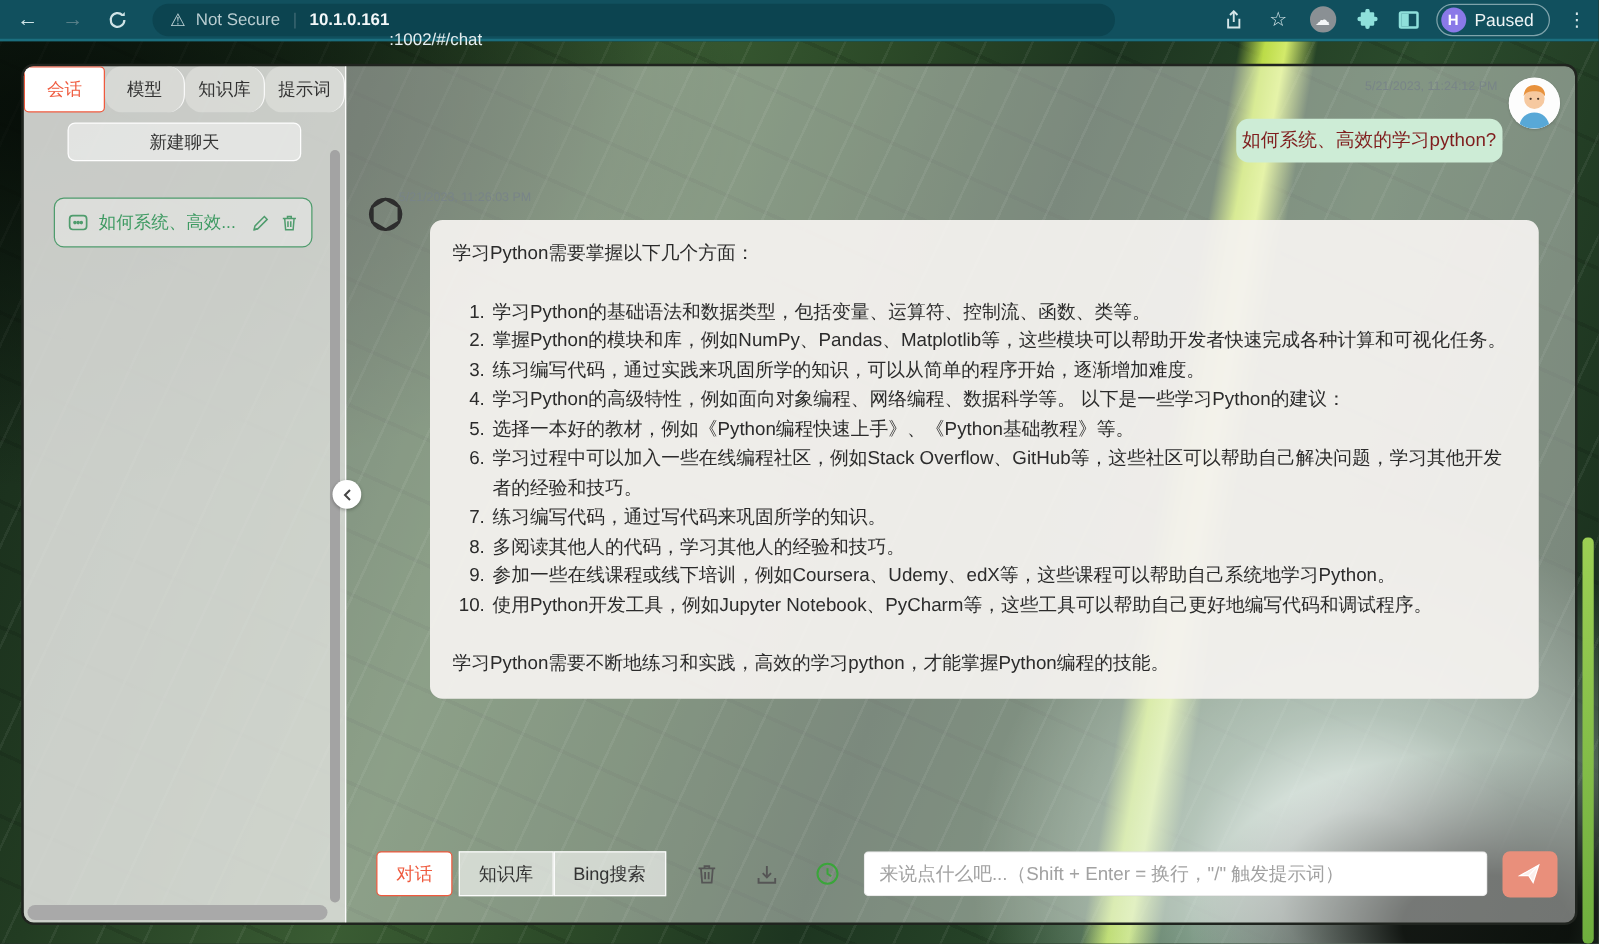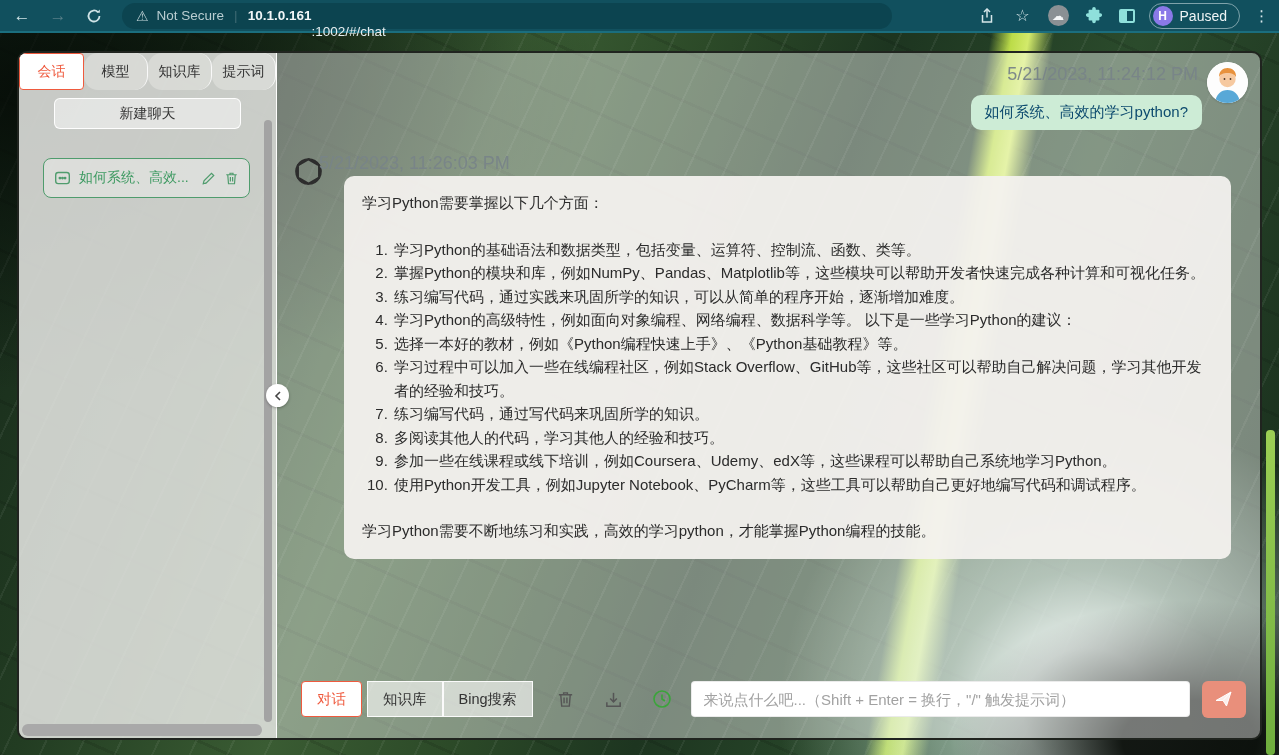--- a/index.html
+++ b/index.html
@@ -73,27 +73,27 @@
   .conv-item svg { flex-shrink:0; }
   .sb-vscroll { position:absolute; right:4px; top:67px; width:8px; bottom:16px; background:#a3a3a3; border-radius:4px; }
   .sb-hscroll { position:absolute; left:3px; right:14px; bottom:2px; height:12px; background:#a9a9a9; border-radius:7px; }
 
   .collapse-btn { position:absolute; left:247px; top:331px; width:23px; height:23px; border-radius:50%;
     background:#fff; box-shadow:0 1px 3px rgba(0,0,0,0.3); display:flex; align-items:center; justify-content:center;
     z-index:20; cursor:pointer; }
 
   
   .chatarea { flex:1; position:relative; }
-  .ts { position:absolute; font-size:18px; color:rgba(120,132,136,0.95); }
+  .ts { position:absolute; font-size:10px; color:rgba(120,132,136,0.95); }
   .ts-user { top:11px; right:62px; }
   .ts-bot  { top:100px; left:42px; }
   .avatar-user { position:absolute; top:9px; right:12px; width:41px; height:41px; border-radius:50%;
     background:#fdfdfd; overflow:hidden; box-shadow:0 1px 2px rgba(0,0,0,0.15); }
   .bubble-user { position:absolute; top:42px; right:58px; max-width:560px; background:#cdecd6;
-    border-radius:10px; padding:8px 14px; font-size:15px; color:#0c4a6e; }
+    border-radius:10px; padding:8px 5px; font-size:15px; color:#7f1d1d; }
   .avatar-bot { position:absolute; left:14px; top:101px; width:35px; height:35px; }
 
   .bot-panel { position:absolute; left:67px; top:123px; width:887px; background:rgba(243,241,238,0.95);
     border-radius:10px; padding:15px 18px 16px; font-size:15px; color:#2b2b2b; line-height:23.5px; }
   .bot-panel ol { margin:23px 0 23px 0; padding-left:30px; }
   .bot-panel li { padding-left:2px; }
 
   
   .composer { position:absolute; left:0; right:0; bottom:20px; height:38px; display:flex;
     align-items:center; padding:0 14px 0 24px; }

